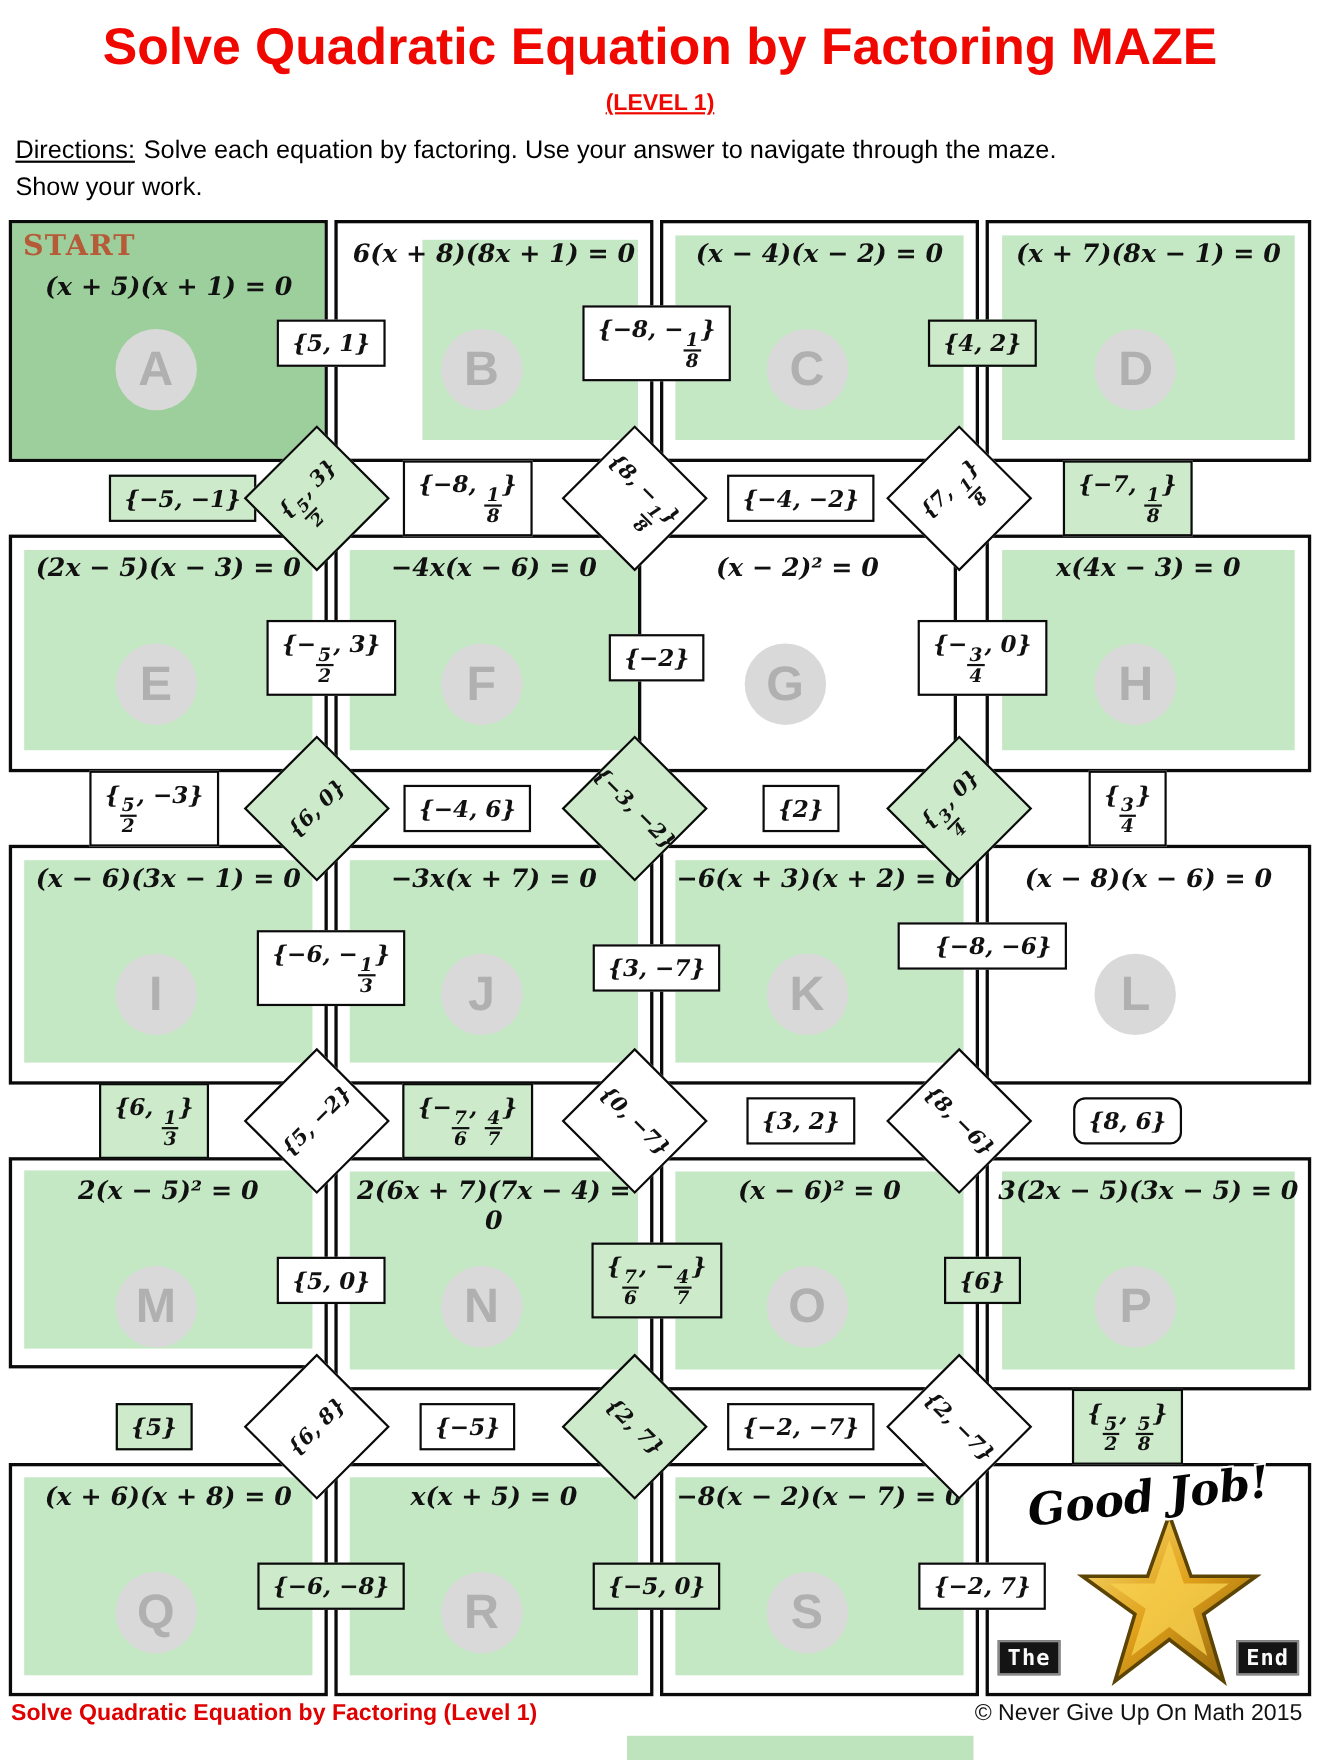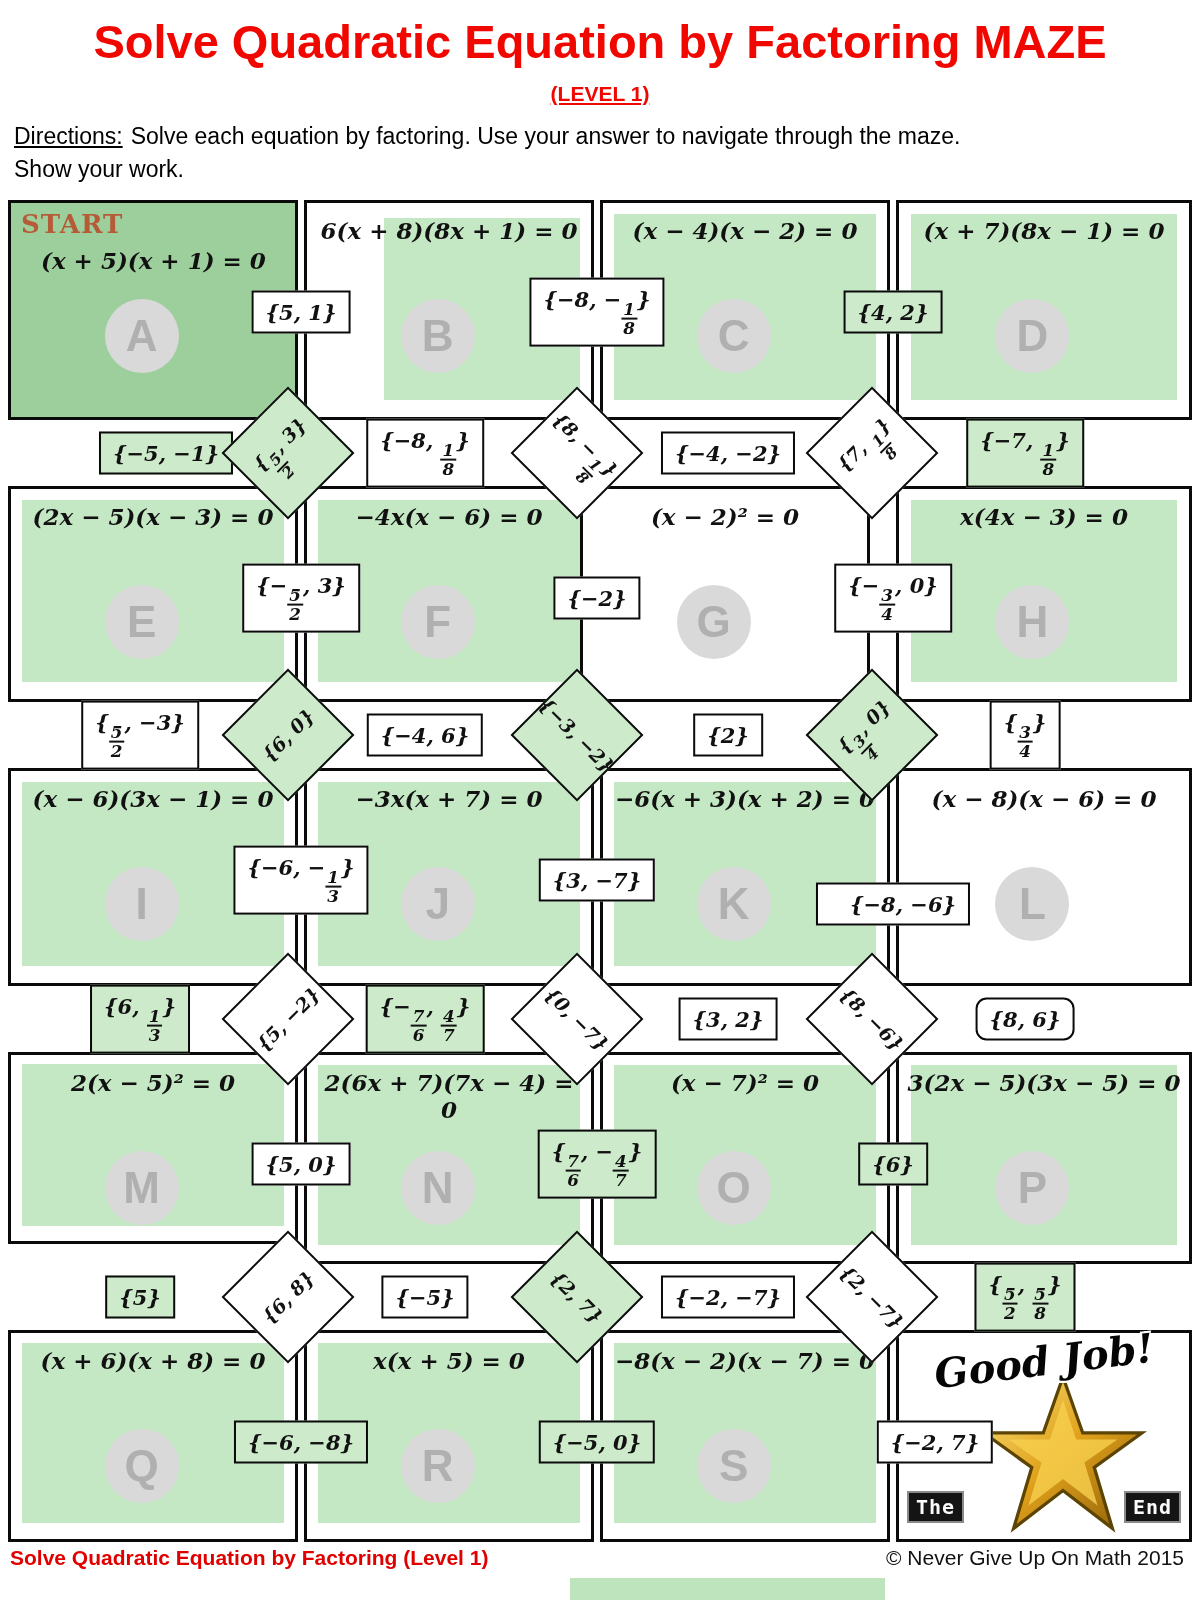--- a/index.html
+++ b/index.html
@@ -127,21 +127,21 @@
       <div class="equation" data-name="cell-equation">2(x − 5)² = 0</div>
       <div class="letter" data-name="cell-letter">M</div>
     </div>
     <div class="cell" data-name="maze-cell-n" style="left: 304px; top: 1052px; width: 290px; height: 212px;">
       <div class="patch" data-name="highlight-patch"></div>
       <div class="equation" data-name="cell-equation">2(6x + 7)(7x − 4) = 0</div>
       <div class="letter" data-name="cell-letter">N</div>
     </div>
     <div class="cell" data-name="maze-cell-o" style="left: 600px; top: 1052px; width: 290px; height: 212px;">
       <div class="patch" data-name="highlight-patch"></div>
-      <div class="equation" data-name="cell-equation">(x − 7)² = 0</div>
+      <div class="equation" data-name="cell-equation">(x − 6)² = 0</div>
       <div class="letter" data-name="cell-letter">O</div>
     </div>
     <div class="cell" data-name="maze-cell-p" style="left: 896px; top: 1052px; width: 296px; height: 212px;">
       <div class="patch" data-name="highlight-patch"></div>
       <div class="equation" data-name="cell-equation">3(2x − 5)(3x − 5) = 0</div>
       <div class="letter" data-name="cell-letter">P</div>
     </div>
     <div class="cell" data-name="maze-cell-q" style="left: 8px; top: 1330px; width: 290px; height: 212px;">
       <div class="patch" data-name="highlight-patch"></div>
       <div class="equation" data-name="cell-equation">(x + 6)(x + 8) = 0</div>
@@ -170,33 +170,33 @@
     <div class="abox" data-name="answer-box" style="left: 597px; top: 598px; transform: translate(-50%, -50%);">{−2}</div>
     <div class="abox" data-name="answer-box" style="left: 893px; top: 598px; transform: translate(-50%, -50%);">{−<span class="frac">
         <span class="num">3</span>
         <span class="den">4</span>
       </span>, 0}</div>
     <div class="abox" data-name="answer-box" style="left: 301px; top: 880px; transform: translate(-50%, -50%);">{−6, −<span class="frac">
         <span class="num">1</span>
         <span class="den">3</span>
       </span>}</div>
     <div class="abox" data-name="answer-box" style="left: 597px; top: 880px; transform: translate(-50%, -50%);">{3, −7}</div>
-    <div class="abox" data-name="answer-box" style="left: 893px; top: 904px; transform: translate(-50%, -50%); padding-left: 32px;">{−8, −6}</div>
+    <div class="abox" data-name="answer-box" style="left: 893px; top: 860px; transform: translate(-50%, -50%); padding-left: 32px;">{−8, −6}</div>
     <div class="abox" data-name="answer-box" style="left: 301px; top: 1164px; transform: translate(-50%, -50%);">{5, 0}</div>
     <div class="abox hl" data-name="answer-box" style="left: 597px; top: 1164px; transform: translate(-50%, -50%);">{<span class="frac">
         <span class="num">7</span>
         <span class="den">6</span>
       </span>, −<span class="frac">
         <span class="num">4</span>
         <span class="den">7</span>
       </span>}</div>
     <div class="abox hl" data-name="answer-box" style="left: 893px; top: 1164px; transform: translate(-50%, -50%);">{6}</div>
     <div class="abox hl" data-name="answer-box" style="left: 301px; top: 1442px; transform: translate(-50%, -50%);">{−6, −8}</div>
     <div class="abox hl" data-name="answer-box" style="left: 597px; top: 1442px; transform: translate(-50%, -50%);">{−5, 0}</div>
-    <div class="abox" data-name="answer-box" style="left: 935px; top: 1442px; transform: translate(-50%, -50%); text-align: right;">{−2, 7}</div>
+    <div class="abox" data-name="answer-box" style="left: 893px; top: 1442px; transform: translate(-50%, -50%); text-align: right;">{−2, 7}</div>
     <div class="abox hl" data-name="answer-box" style="left: 140px; top: 453px; transform: translate(-50%, -50%); margin-left: 26px;">{−5, −1}</div>
     <div class="abox" data-name="answer-box" style="left: 425px; top: 453px; transform: translate(-50%, -50%);">{−8, <span class="frac">
         <span class="num">1</span>
         <span class="den">8</span>
       </span>}</div>
     <div class="abox" data-name="answer-box" style="left: 728px; top: 453px; transform: translate(-50%, -50%);">{−4, −2}</div>
     <div class="abox hl" data-name="answer-box" style="left: 1025px; top: 453px; transform: translate(-50%, -50%);">{−7, <span class="frac">
         <span class="num">1</span>
         <span class="den">8</span>
       </span>}</div>

